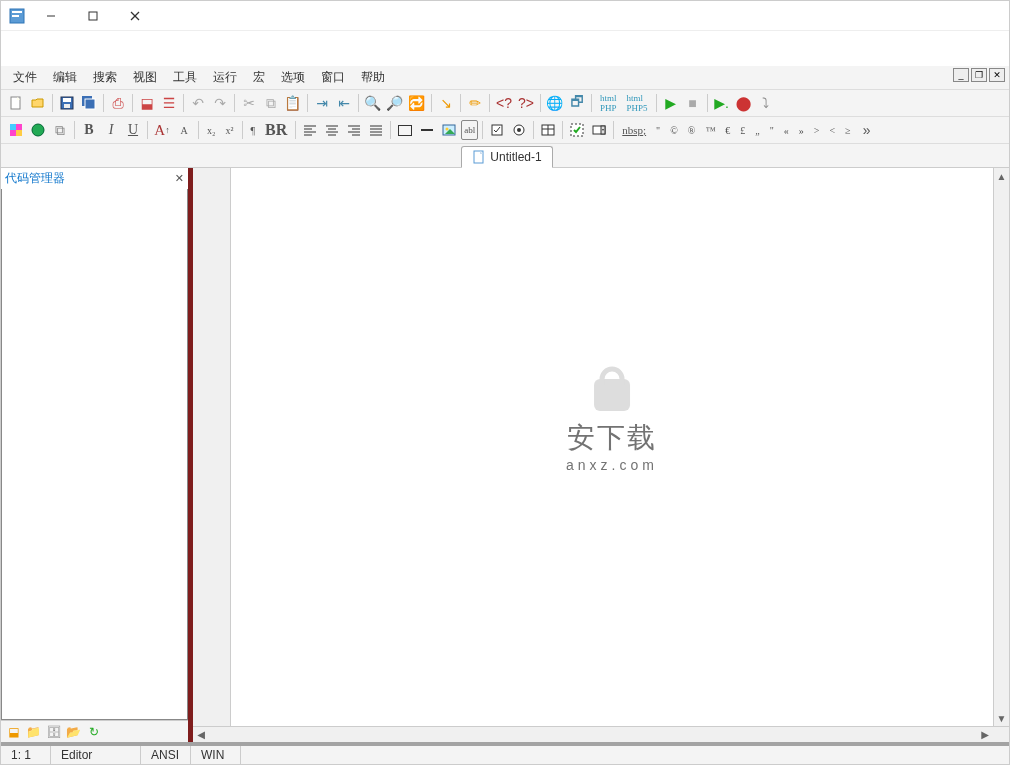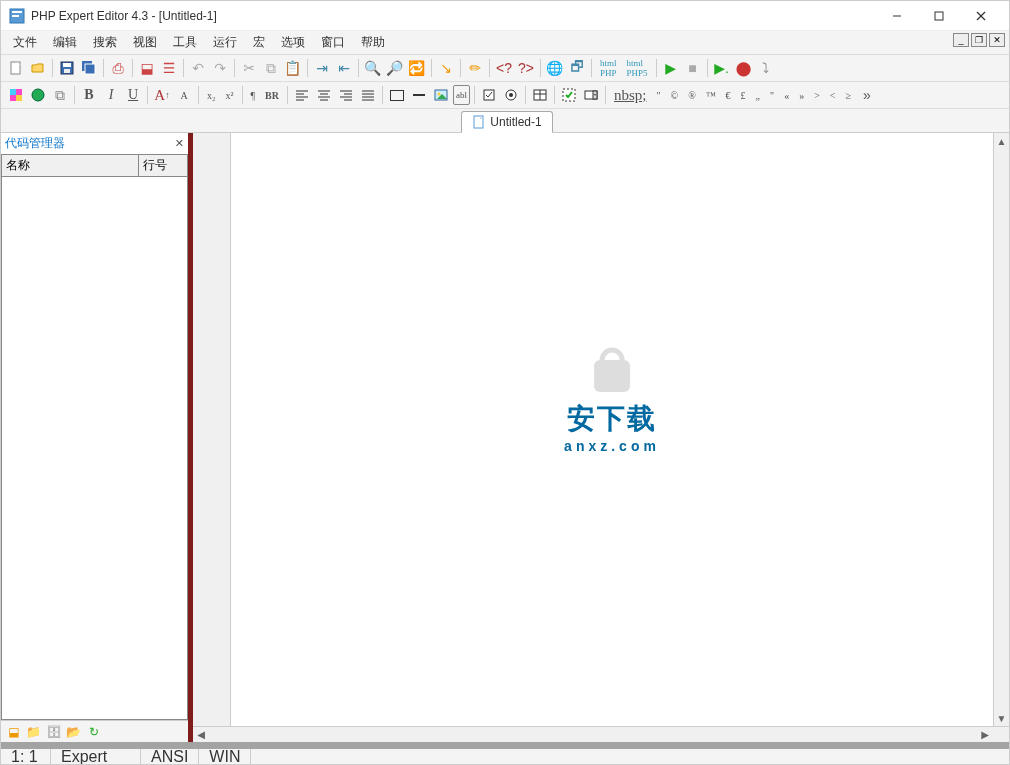--- a/index.html
+++ b/index.html
@@ -2,21 +2,21 @@
 <html><head>
 <meta charset="utf-8">
 <style>
 * { box-sizing: border-box; margin: 0; padding: 0; }
 body { font-family: "Microsoft YaHei", Tahoma, sans-serif; font-size: 12px; background: #fff; width: 1010px; height: 765px; overflow: hidden; display: flex; flex-direction: column; border: 1px solid #ccc; }
 .titlebar { height: 30px; display: flex; align-items: center; padding: 0 8px; background: #fff; border-bottom: 1px solid #eee; }
 .titlebar .app-icon { width: 16px; height: 16px; margin-right: 6px; display: inline-flex; align-items: center; justify-content: center; }
 .titlebar .title { flex: 1; color: #333; font-size: 12px; }
 .winbtns { display: flex; gap: 2px; }
 .winbtn { width: 40px; height: 26px; display: inline-flex; align-items: center; justify-content: center; color: #333; }
-.menubar { height: 24px; display: flex; align-items: center; background: #f4f4f4; padding: 0 4px; border-bottom: 1px solid #ddd; position: relative; }
+.menubar { height: 24px; display: flex; align-items: center; background: #f4f4f4; padding: 0 4px; border-bottom: 1px solid #ddd; position: relative; margin-top: 35px; }
 .menubar .menu-item { padding: 2px 8px; color: #333; cursor: pointer; }
 .mdi-controls { position: absolute; right: 4px; top: 2px; display: flex; gap: 2px; }
 .mdi-btn { width: 16px; height: 14px; border: 1px solid #888; background: #eee; font-size: 9px; display: inline-flex; align-items: center; justify-content: center; line-height: 1; }
 .toolbar { display: flex; align-items: center; background: #f4f4f4; padding: 2px 4px; border-bottom: 1px solid #ddd; flex-wrap: nowrap; overflow: hidden; }
 .tbtn { width: 20px; height: 20px; margin: 1px; display: inline-flex; align-items: center; justify-content: center; color: #555; border-radius: 2px; cursor: pointer; font-size: 14px; }
 .tsep { width: 1px; height: 18px; background: #ccc; margin: 0 3px; }
 .tbtn.wide { width: auto; padding: 0 4px; font-size: 10px; font-family: "Times New Roman", serif; }
 .tbtn svg { width: 16px; height: 16px; }
 .doctabs { height: 24px; background: #f4f4f4; border-bottom: 1px solid #ccc; display: flex; align-items: flex-end; padding-left: 4px; justify-content: center; }
 .doctab { display: flex; align-items: center; gap: 4px; padding: 3px 10px; background: #fff; border: 1px solid #aaa; border-bottom: 1px solid #fff; border-radius: 3px 3px 0 0; font-size: 12px; color: #333; margin-bottom: -1px; }
@@ -29,48 +29,47 @@
 .treehdr .col { padding: 2px 4px; border-right: 1px solid #888; background: #f0f0f0; font-size: 12px; }
 .treehdr .col:first-child { flex: 1; }
 .treehdr .col:last-child { width: 48px; border-right: none; }
 .tree-body { flex: 1; border: 1px solid #888; border-top: none; background: #fff; }
 .sidebar-bottom { height: 22px; border-top: 1px solid #ccc; display: flex; align-items: center; gap: 2px; padding: 0 4px; background: #f4f4f4; }
 .sb-btn { width: 18px; height: 18px; display: inline-flex; align-items: center; justify-content: center; }
 .editor-wrap { flex: 1; display: flex; flex-direction: column; background: #fff; position: relative; }
 .editor { flex: 1; display: flex; overflow: hidden; }
 .gutter { width: 38px; background: #f0f0f0; border-right: 1px solid #ccc; }
 .edit-area { flex: 1; background: #fff; position: relative; }
-.watermark { position: absolute; top: 45%; left: 50%; transform: translate(-50%,-50%); color: #0369a1; font-size: 28px; font-weight: bold; letter-spacing: 2px; text-align: center; pointer-events: none; }
+.watermark { position: absolute; top: 45%; left: 50%; transform: translate(-50%,-50%); color: #737373; font-size: 28px; font-weight: normal; letter-spacing: 2px; text-align: center; pointer-events: none; }
 .watermark .sub { font-size: 14px; letter-spacing: 4px; }
 .vscroll { width: 16px; background: #f0f0f0; border-left: 1px solid #ccc; position: relative; }
 .vscroll .arrow { height: 16px; display: flex; align-items: center; justify-content: center; color: #666; font-size: 10px; }
 .hscroll-row { height: 16px; display: flex; background: #f0f0f0; border-top: 1px solid #ccc; }
 .hscroll { flex: 1; display: flex; }
 .hscroll .arrow { width: 16px; display: flex; align-items: center; justify-content: center; color: #666; font-size: 10px; }
 .hscroll .track { flex: 1; }
 .corner { width: 16px; }
-.statusbar { height: 22px; border-top: 7px solid #a3a3a3; background: #f4f4f4; display: flex; align-items: center; font-size: 16px; color: #333; }
+.statusbar { height: 22px; border-top: 4px solid #a3a3a3; background: #f4f4f4; display: flex; align-items: center; font-size: 12px; color: #333; }
 .status-cell { padding: 0 10px; border-right: 1px solid #ccc; height: 100%; display: flex; align-items: center; min-width: 50px; }
 .bold { font-weight: bold; font-family: "Times New Roman", serif; font-size: 14px; }
 .italic { font-style: italic; font-family: "Times New Roman", serif; font-size: 14px; }
 .underline { text-decoration: underline; font-family: "Times New Roman", serif; font-size: 14px; }
 .tbox { width: 14px; height: 11px; border: 1px solid #333; display: inline-block; }
 </style>
 </head>
 <body>
 
 <div class="titlebar">
   <span class="app-icon">
     <svg viewBox="0 0 16 16">
         <rect x="1" y="1" width="14" height="14" fill="#5b9bd5" stroke="#2e75b6"></rect>
         <rect x="3" y="3" width="10" height="2" fill="#fff"></rect>
         <rect x="3" y="7" width="7" height="2" fill="#fff"></rect>
       </svg>
   </span>
-  <span class="title">PHP Expert Editor 4.3 - [Untitled-1]</span>
   <div class="winbtns">
     <div class="winbtn">
         <svg width="10" height="10">
           <line x1="1" y1="5" x2="9" y2="5" stroke="currentColor" stroke-width="1"></line>
         </svg>
       </div>
     <div class="winbtn">
         <svg width="10" height="10">
           <rect x="1" y="1" width="8" height="8" fill="none" stroke="currentColor" stroke-width="1"></rect>
         </svg>
@@ -193,21 +192,21 @@
       <span style="font-size:9px">↑</span>
     </span>
   <span class="tbtn" style="font-family:serif">
       <span style="font-size:10px">A</span>
     </span>
   <span class="tsep"></span>
   <span class="tbtn wide">x₂</span>
   <span class="tbtn wide">x²</span>
   <span class="tsep"></span>
   <span class="tbtn wide" style="font-family:serif">¶</span>
-  <span class="tbtn wide bold" style="font-size:10px">BR</span>
+  <span class="tbtn wide bold" style="font-size:16px">BR</span>
   <span class="tsep"></span>
   <span class="tbtn">
       <svg viewBox="0 0 16 16">
         <line x1="2" y1="4" x2="14" y2="4" stroke="#333"></line>
         <line x1="2" y1="7" x2="10" y2="7" stroke="#333"></line>
         <line x1="2" y1="10" x2="14" y2="10" stroke="#333"></line>
         <line x1="2" y1="13" x2="10" y2="13" stroke="#333"></line>
       </svg>
     </span>
   <span class="tbtn">
@@ -280,21 +279,21 @@
       </svg>
     </span>
   <span class="tbtn">
       <svg viewBox="0 0 16 16">
         <rect x="2" y="4" width="12" height="8" fill="#fff" stroke="#333"></rect>
         <rect x="10" y="4" width="4" height="8" fill="#ddd" stroke="#333"></rect>
         <polygon points="11,7 13,7 12,9" fill="#333"></polygon>
       </svg>
     </span>
   <span class="tsep"></span>
-  <span class="tbtn wide" style="font-size:15px;text-decoration:underline">nbsp;</span>
+  <span class="tbtn wide" style="font-size:11px;text-decoration:underline">nbsp;</span>
   <span class="tbtn wide">"</span>
   <span class="tbtn wide">©</span>
   <span class="tbtn wide">®</span>
   <span class="tbtn wide">™</span>
   <span class="tbtn wide">€</span>
   <span class="tbtn wide">£</span>
   <span class="tbtn wide">„</span>
   <span class="tbtn wide">"</span>
   <span class="tbtn wide">«</span>
   <span class="tbtn wide">»</span>
@@ -313,24 +312,20 @@
     <span>Untitled-1</span>
   </div>
 </div>
 
 <div class="main-area">
   <div class="sidebar">
     <div class="sidebar-hdr">
       <span>代码管理器</span>
       <span class="close-x">✕</span>
     </div>
-    <div class="treehdr">
-      <div class="col">名称</div>
-      <div class="col">行号</div>
-    </div>
     <div class="tree-body"></div>
     <div class="sidebar-bottom">
       <span class="sb-btn" style="color:#e90">⬓</span>
       <span class="sb-btn" style="color:#e90">📁</span>
       <span class="sb-btn" style="color:#888">🗄</span>
       <span class="sb-btn" style="color:#e90">📂</span>
       <span class="sb-btn" style="color:#2a2">↻</span>
     </div>
   </div>
 
@@ -359,17 +354,17 @@
         <div class="track"></div>
         <div class="arrow">▶</div>
       </div>
       <div class="corner"></div>
     </div>
   </div>
 </div>
 
 <div class="statusbar">
   <div class="status-cell">1: 1</div>
-  <div class="status-cell" style="min-width:90px">Expert</div>
+  <div class="status-cell" style="min-width:90px">Editor</div>
   <div class="status-cell">ANSI</div>
   <div class="status-cell">WIN</div>
   <div class="status-cell" style="flex:1;border-right:none"></div>
 </div>
 
 </body></html>

